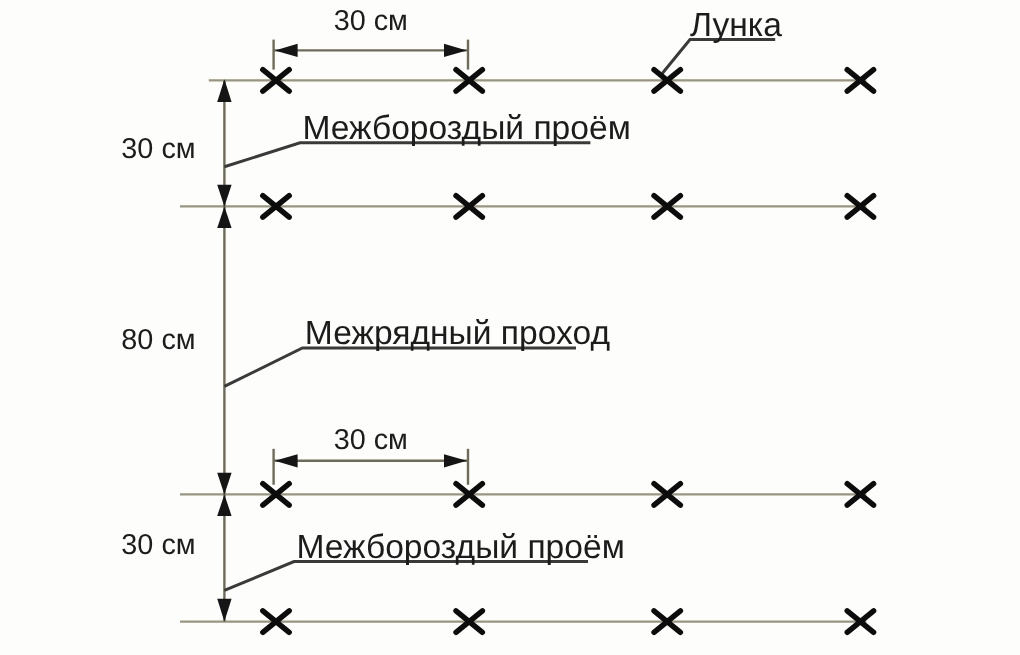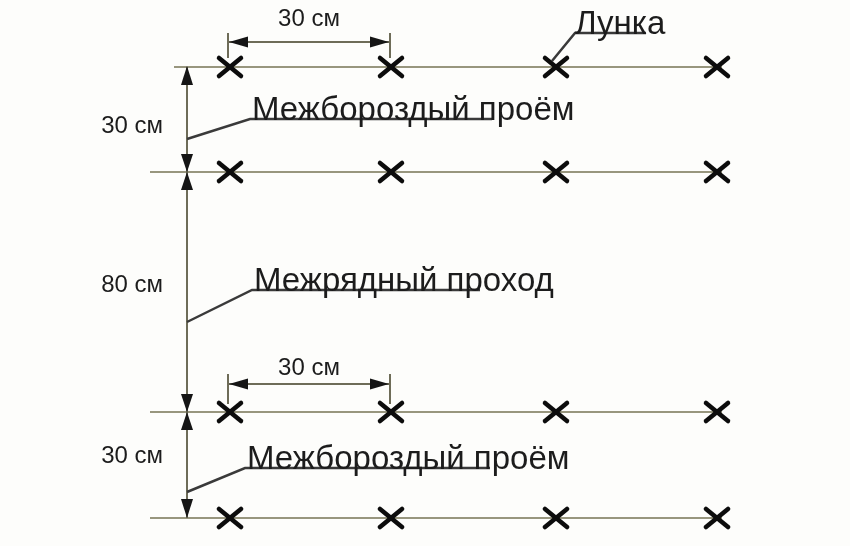--- a/index.html
+++ b/index.html
@@ -11,21 +11,21 @@
     font-family: "Liberation Sans", sans-serif;
     overflow: hidden;
   }
   .canvas svg {
     position: absolute;
     left: 0; top: 0;
     width: 850px; height: 546px;
   }
   .lbl {
     position: absolute;
-    font-size: 33px;
+    font-size: 28px;
     color: #1c1c1c;
     line-height: 1.05;
     white-space: nowrap;
   }
   .lbl.center { text-align: center; }
   .lbl.right  { text-align: right; }
   .dim-num { font-size: 24px; }
 </style>
 </head>
 <body>

